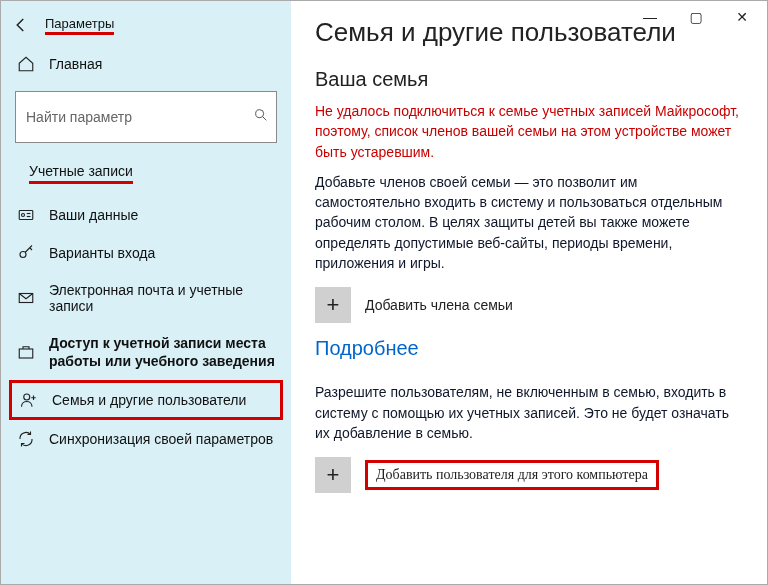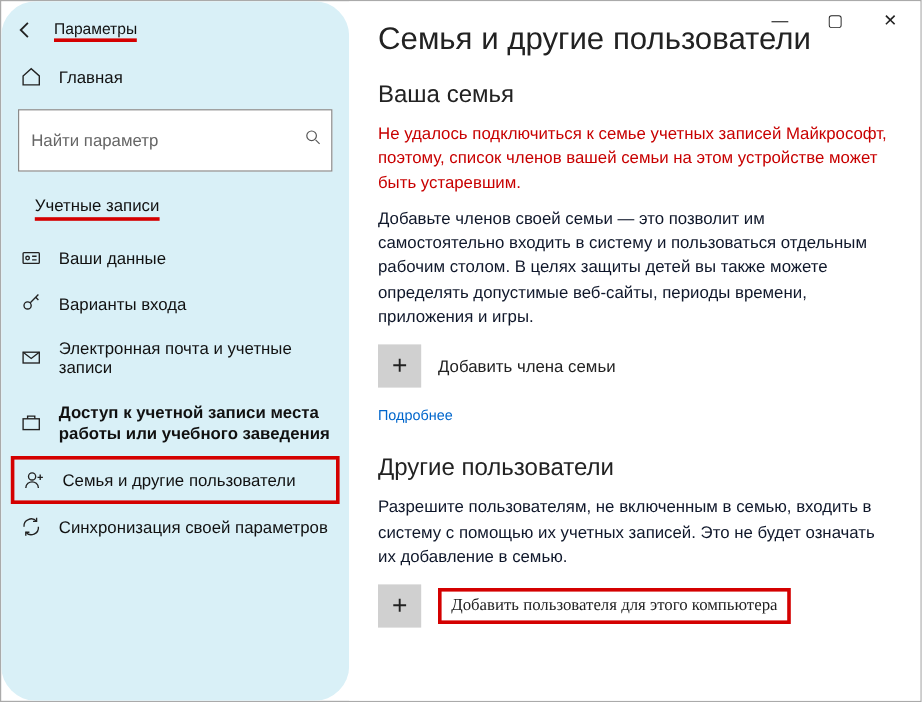--- a/index.html
+++ b/index.html
@@ -1,18 +1,18 @@
 <!DOCTYPE html>
 <html><head>
   <meta charset="utf-8">
   <style>
     * { margin: 0; padding: 0; box-sizing: border-box; font-family: "Segoe UI", Tahoma, sans-serif; }
     body { width: 768px; height: 585px; overflow: hidden; background: #fff; border: 1px solid #aaa; }
     .window { display: flex; width: 100%; height: 100%; }
-    .sidebar { width: 290px; background: #d9f0f7; height: 100%; padding-top: 6px; border-radius: 29px; }
+    .sidebar { width: 290px; background: #d9f0f7; height: 100%; padding-top: 6px; }
     .main { flex: 1; background: #fff; padding: 16px 24px 12px 24px; position: relative; overflow: hidden; }
 
     
     .titlebar-row { display: flex; align-items: center; padding: 4px 10px 6px 6px; }
     .back-btn { width: 28px; height: 28px; display:flex; align-items:center; justify-content:center; font-size:18px; color:#333; }
     .app-title { margin-left: 10px; font-size: 13px; color:#111; }
     .underline-red { border-bottom: 3px solid #d40000; padding-bottom: 1px; display:inline-block; }
 
     .window-controls { position:absolute; top:2px; right:2px; display:flex; }
     .wc-btn { width:46px; height:28px; display:flex; align-items:center; justify-content:center; color:#222; font-size:14px; }
@@ -35,21 +35,21 @@
     
     h1 { font-size:26px; font-weight:400; color:#222; margin-bottom:20px; }
     h2 { font-size:20px; font-weight:400; color:#222; margin-bottom:10px; }
     .err-text { color:#c80000; font-size:14px; line-height:1.45; margin-bottom:10px; }
     .body-text { color:#0f172a; font-size:14px; line-height:1.45; margin-bottom:14px; }
 
     .add-row { display:flex; align-items:center; gap:14px; margin-bottom:14px; }
     .plus-box { width:36px; height:36px; background:#d0d0d0; display:flex; align-items:center; justify-content:center; font-size:22px; font-weight:300; color:#222; }
     .add-label { font-size:14px; color:#222; }
 
-    .link { color:#0066cc; font-size:12px; display:inline-block; margin-bottom:22px; }
+    .link { color:#0066cc; font-size:20px; display:inline-block; margin-bottom:22px; }
 
     .main h2.second { margin-top:4px; }
     .highlight-label { border:3px solid #d40000; padding:4px 8px;font-family:Liberation Serif, serif; }
   </style>
 </head>
 <body>
 
 <div class="window">
 
   <div class="sidebar">
@@ -168,21 +168,20 @@
 
     <p class="body-text">Добавьте членов своей семьи — это позволит им самостоятельно входить в систему и пользоваться отдельным рабочим столом. В целях защиты детей вы также можете определять допустимые веб-сайты, периоды времени, приложения и игры.</p>
 
     <div class="add-row">
       <div class="plus-box">+</div>
       <span class="add-label">Добавить члена семьи</span>
     </div>
 
     <a class="link">Подробнее</a>
 
-    <h2 class="second">Другие пользователи</h2>
 
     <p class="body-text">Разрешите пользователям, не включенным в семью, входить в систему с помощью их учетных записей. Это не будет означать их добавление в семью.</p>
 
     <div class="add-row">
       <div class="plus-box">+</div>
       <span class="add-label highlight-label">Добавить пользователя для этого компьютера</span>
     </div>
   </div>
 
 </div>

